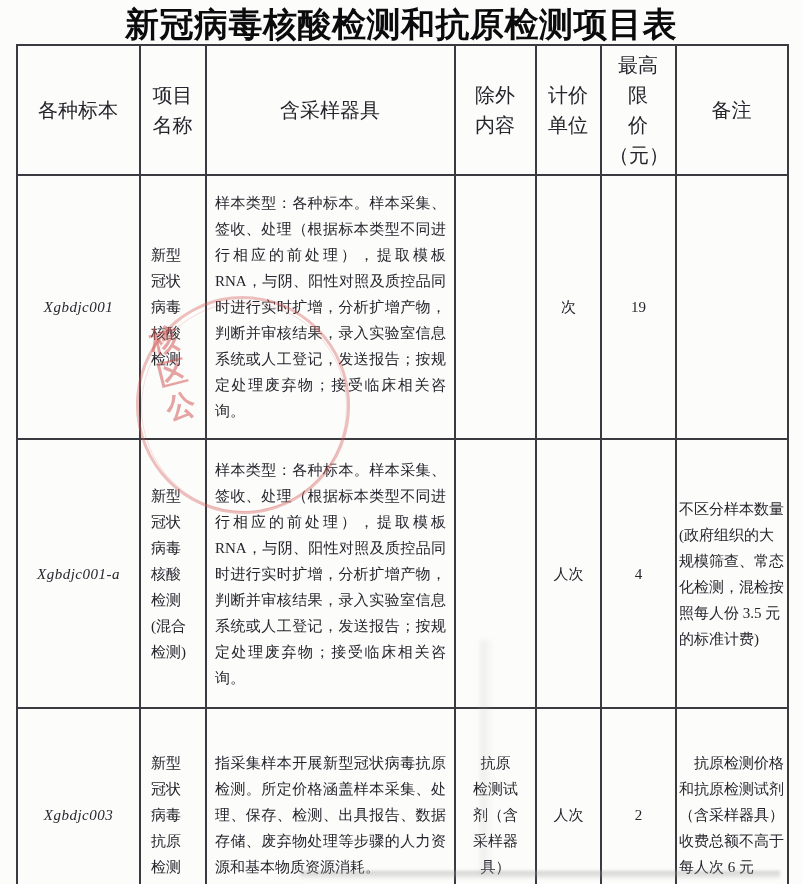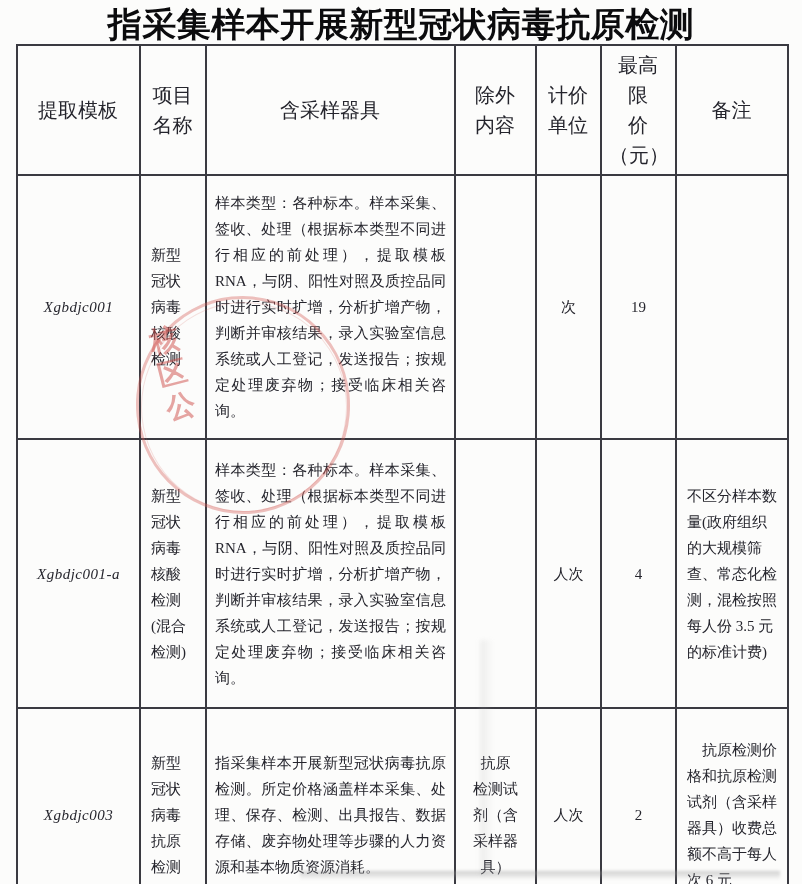--- a/index.html
+++ b/index.html
@@ -39,21 +39,21 @@
   tr.row-3 { height:213px; }
 
   td.c-code  { text-align:center; letter-spacing:0.5px;font-style:italic; }
   td.c-name  { padding:4px 10px; }
   td.c-content {
     text-align:justify; text-justify:inter-character;
     padding:4px 8px;
   }
   td.c-excluded { text-align:center; padding:4px 6px; }
   td.c-unit, td.c-price { text-align:center; }
-  td.c-note { text-align:left; padding:6px 10px; }
+  td.c-note { text-align:left; padding:6px 2px; }
   td.c-note.indent { text-indent:1em; }
 
   
   .stamp { position:absolute; left:136px; top:296px; width:214px; height:218px; pointer-events:none; }
   .stamp-ring {
     position:absolute; left:0; top:0; right:0; bottom:0;
     border-radius:50%;
     border:3px solid rgba(213,92,88,0.38);
     transform:rotate(-6deg);
   }
@@ -81,35 +81,35 @@
     position:absolute; left:480px; top:640px; width:14px; height:235px;
     background:linear-gradient(to right, rgba(170,170,170,0.18), rgba(170,170,170,0));
     filter:blur(2px);
   }
 </style>
 </head>
 <body>
 
 <div class="page">
 
-  <h1 class="doc-title">指采集样本开展新型冠状病毒抗原检测</h1>
+  <h1 class="doc-title">新冠病毒核酸检测和抗原检测项目表</h1>
 
   <table class="price-table">
     <colgroup>
       <col style="width:123px">
       <col style="width:66px">
       <col style="width:249px">
       <col style="width:81px">
       <col style="width:65px">
       <col style="width:75px">
       <col style="width:112px">
     </colgroup>
     <tbody>
       <tr class="row-header">
-        <th>提取模板</th>
+        <th>各种标本</th>
         <th>项目
 名称</th>
         <th>含采样器具</th>
         <th>除外
 内容</th>
         <th>计价
 单位</th>
         <th>最高限
 价（元）</th>
         <th>备注</th>

